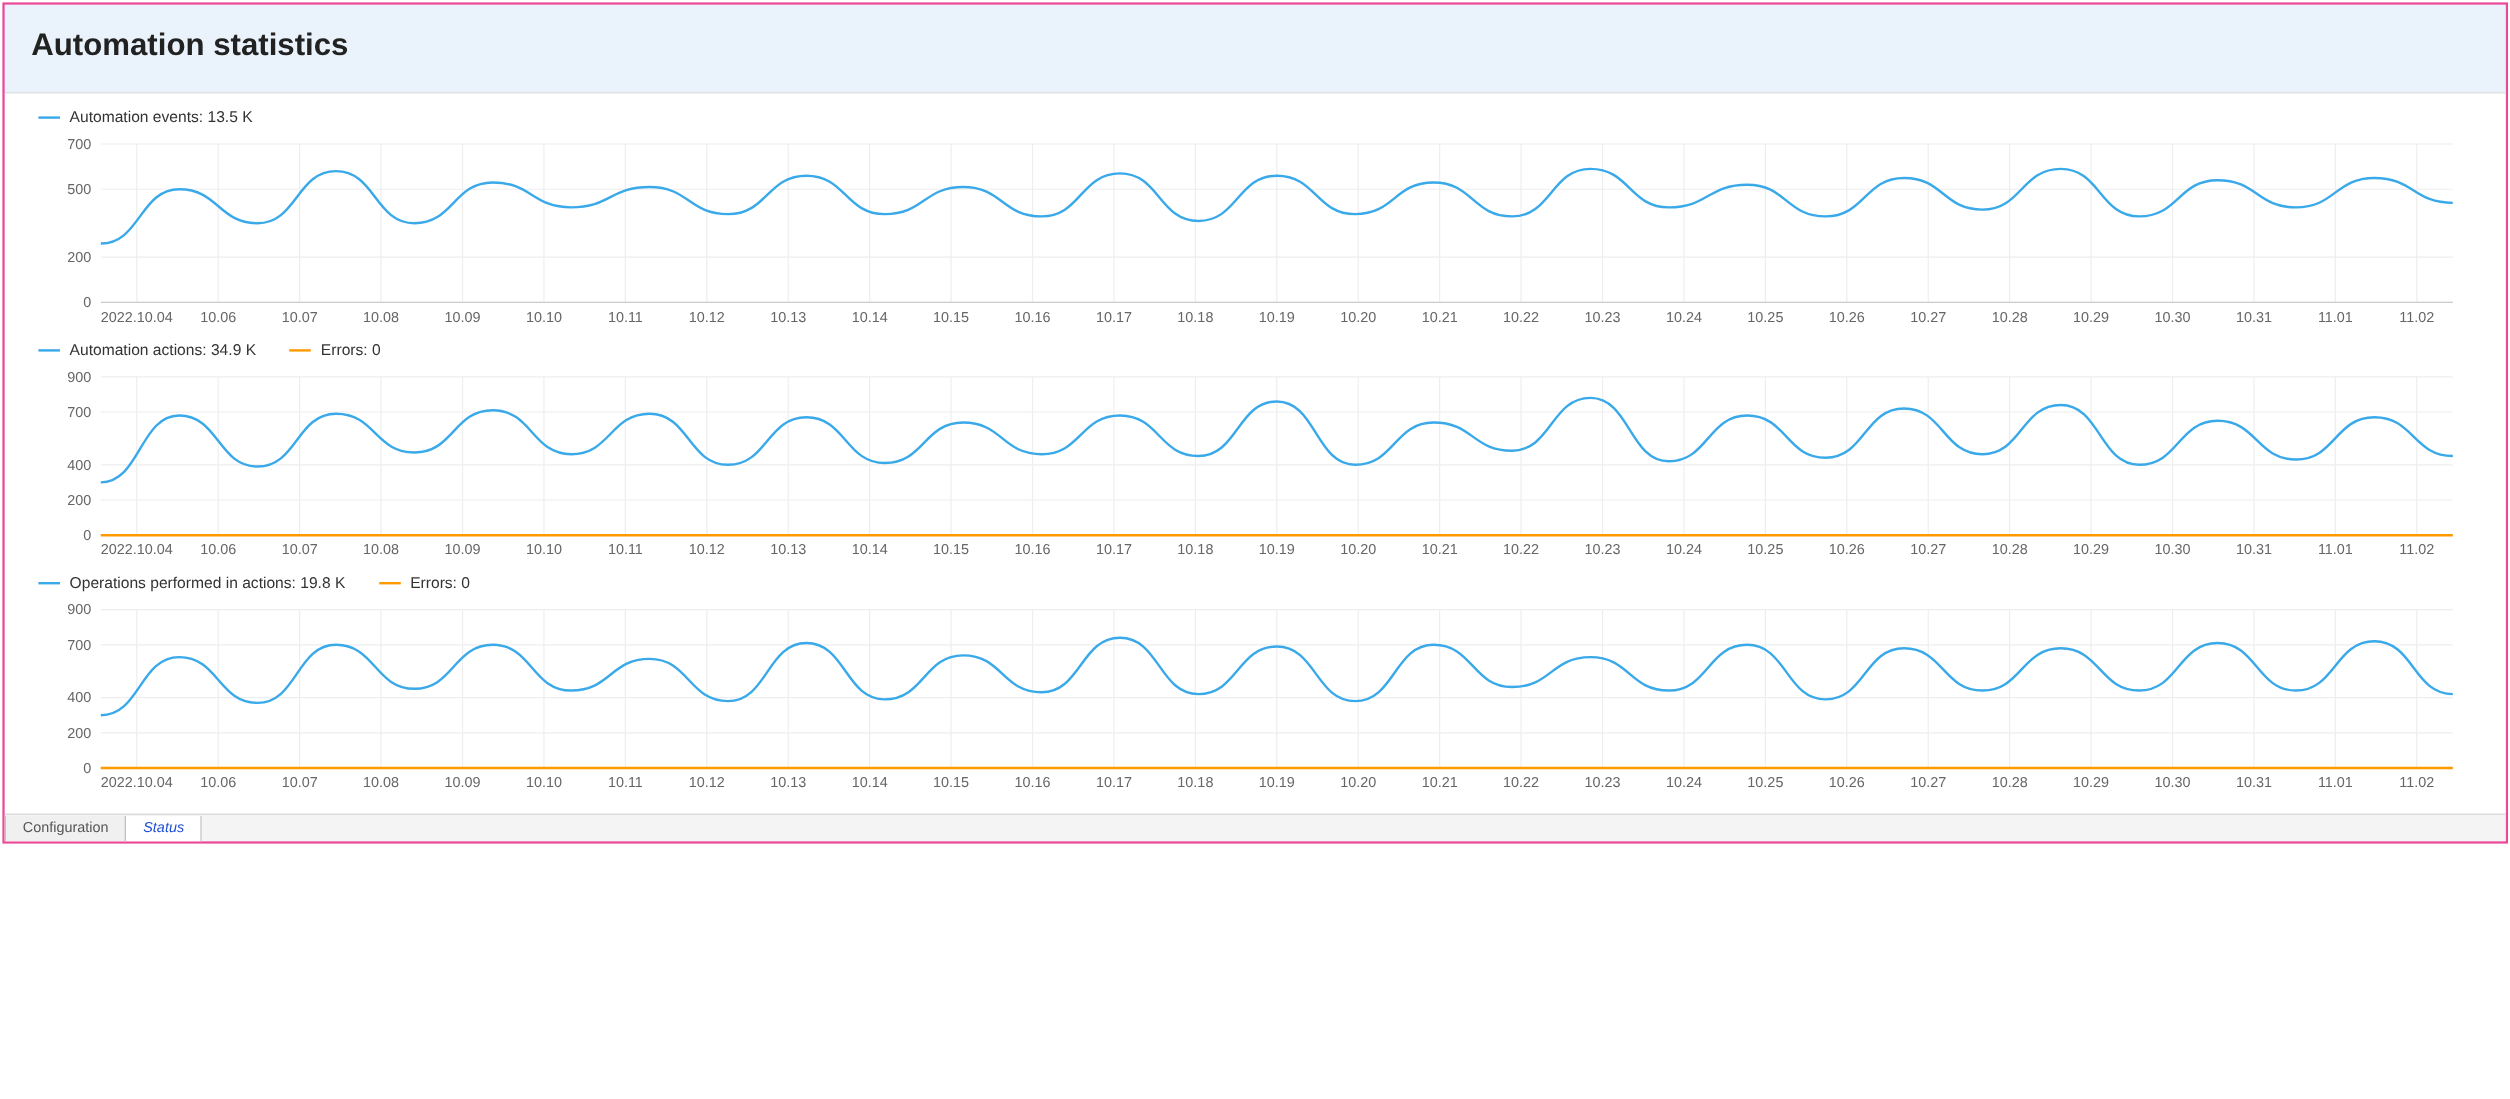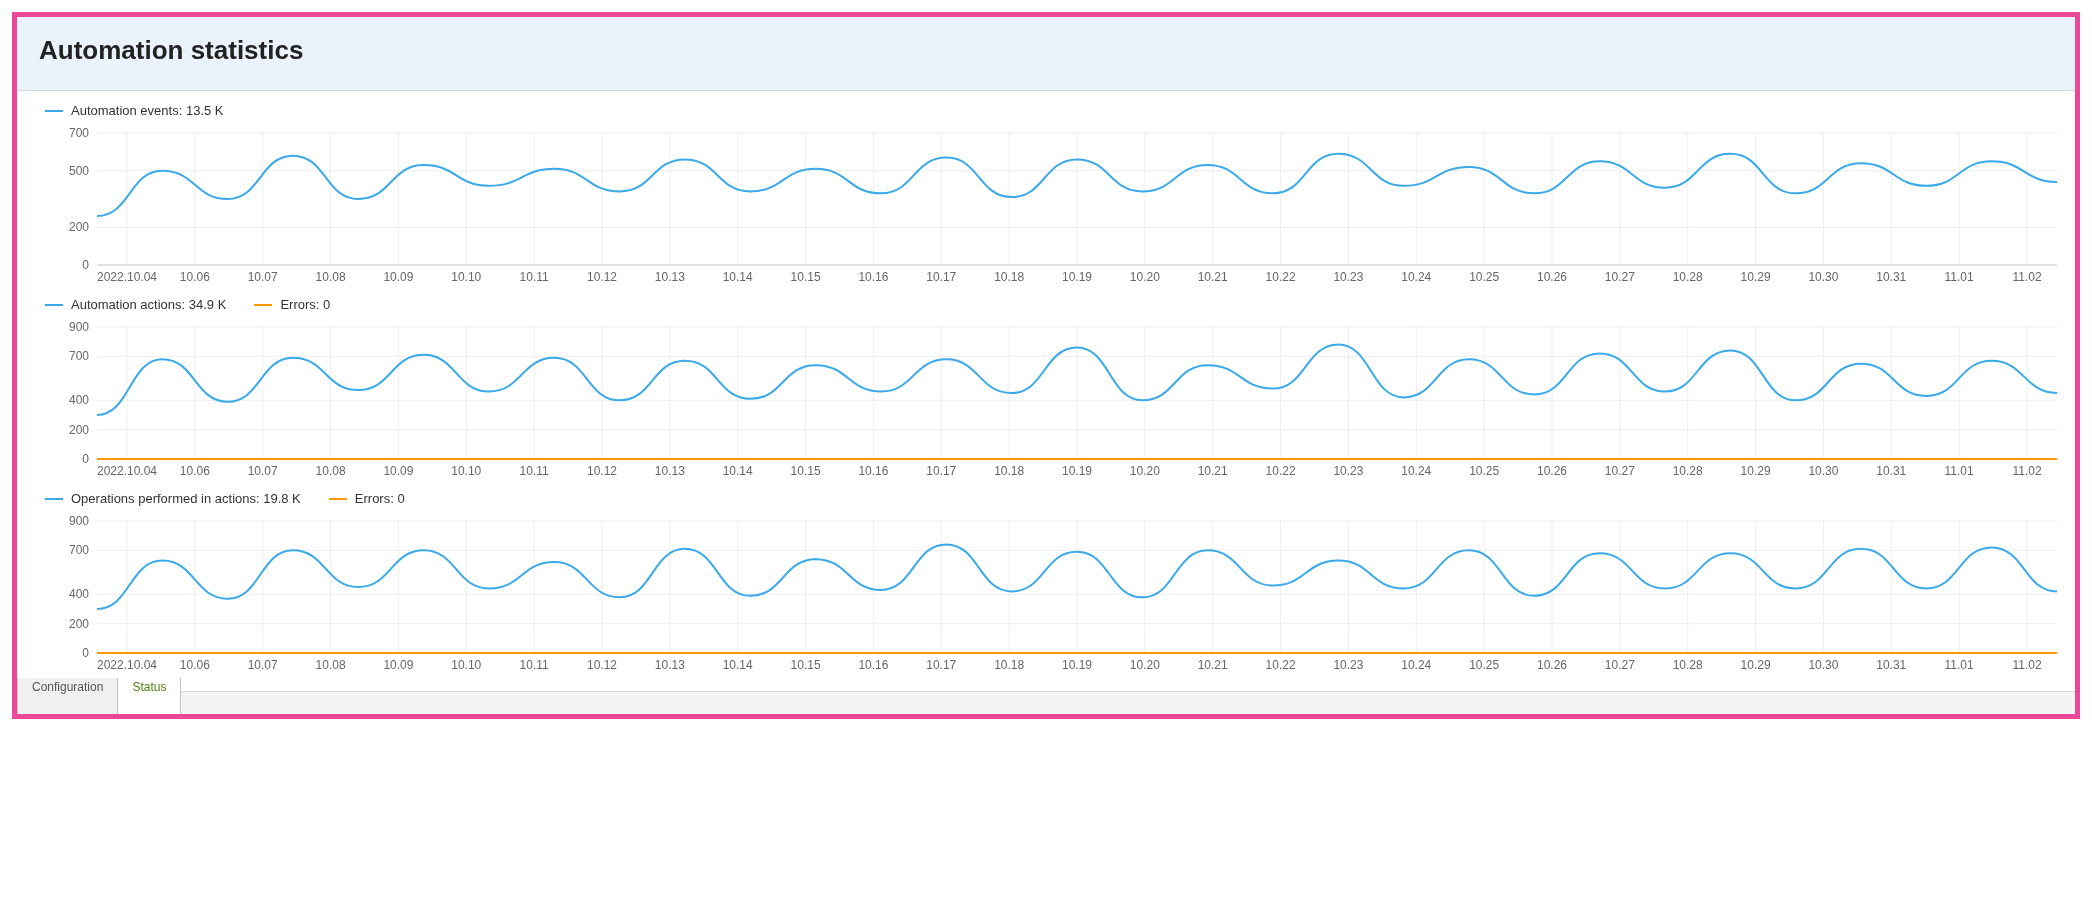--- a/index.html
+++ b/index.html
@@ -5,22 +5,22 @@
   html, body {
     margin: 0;
     padding: 0;
     font-family: "Segoe UI", Arial, sans-serif;
     font-size: 13px;
     color: #333;
     background: #fff;
     width: 2092px;
   }
   .page {
-    border: 5px solid #ec4899;
-    margin: 12px;
+    border: 2px solid #ec4899;
+    margin: 2px;
   }
   .header {
     background: #eaf3fb;
     border-bottom: 1px solid #d9d9d9;
     padding: 18px 22px 24px 22px;
   }
   .header h1 {
     margin: 0;
     font-size: 26px;
     font-weight: 600;
@@ -85,34 +85,35 @@
   .series-blue  { stroke: #39a9e9; }
   .series-orange{ stroke: #ff9900; }
   .tabs {
     display: flex;
     align-items: flex-end;
     border-top: 1px solid #d9d9d9;
     background: #f4f4f4;
     height: 22px;
   }
   .tab {
-    padding: 2px 14px 18px 14px;
+    padding: 2px 14px 3px 14px;
     font-size: 12px;
     border: 1px solid #c0c0c0;
     border-bottom: none;
     border-top: none;
     background: #f0f0f0;
     color: #555;
     cursor: pointer;
     height: 16px;
   }
   .tab + .tab { margin-left: -1px; }
   .tab.active {
     background: #fff;
-    color: #4d7c0f;
+    color: #1d4ed8;
+    font-style: italic;
   }
 </style>
 </head>
 <body>
 
 <div class="page">
 
   <div class="header">
     <h1>Automation statistics</h1>
   </div>

